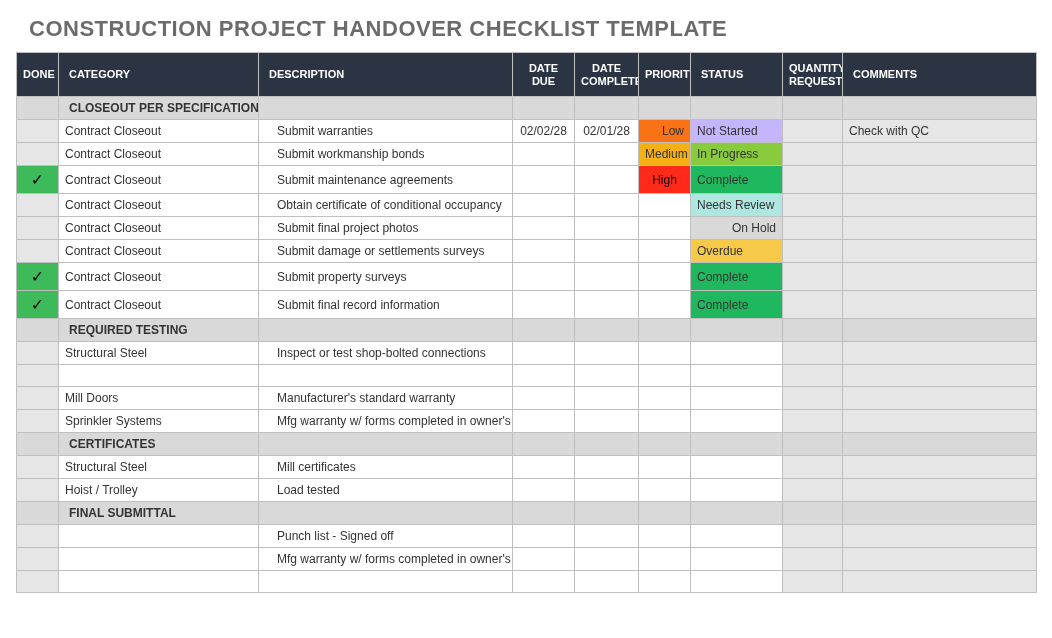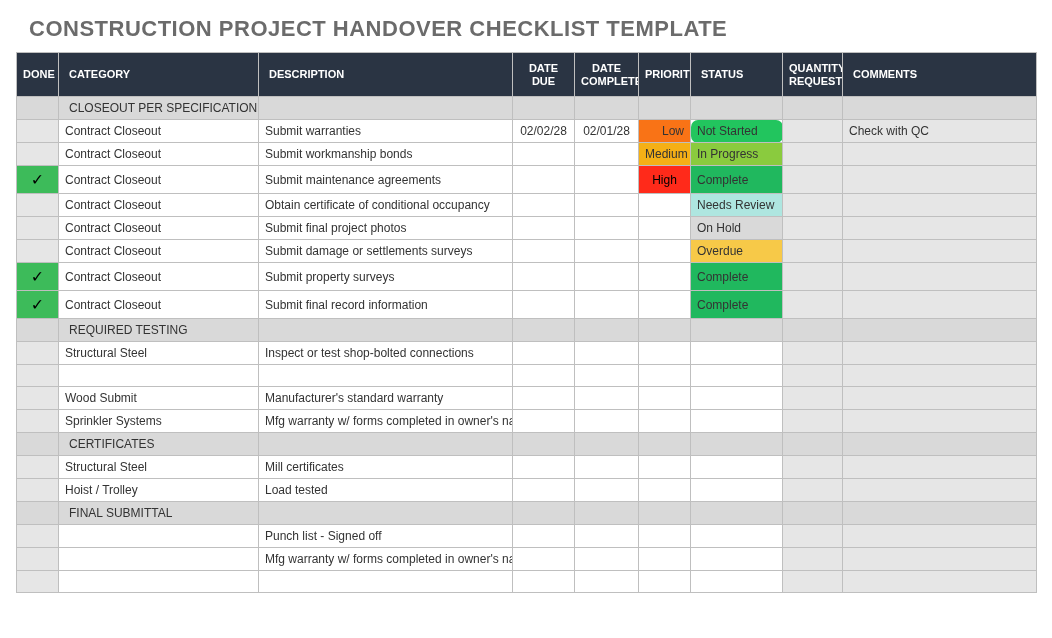--- a/index.html
+++ b/index.html
@@ -49,37 +49,37 @@
   col.c-due  { width: 62px; }
   col.c-comp { width: 64px; }
   col.c-prio { width: 52px; }
   col.c-stat { width: 92px; }
   col.c-qty  { width: 60px; }
   col.c-comm { width: 194px; }
 
   td.done-cell { background: #e6e6e6; text-align: center; font-size: 16px; }
   td.done-cell.checked { background: #3dbb5a; color: #000; }
   td.grey { background: #e6e6e6; }
-  tr.section td { background: #d9d9d9; font-weight: 400; }
+  tr.section td { background: #d9d9d9; font-weight: 700; }
   tr.section td.cat { padding-left: 10px; }
   td.cat { }
-  td.desc { padding-left: 6px; margin-left: 30px; }
+  td.desc { padding-left: 18px; margin-left: 30px; }
   td.center { text-align: center; }
 
   
   .prio-low    { background: #f97316; text-align:right; }
   .prio-medium { background: #f5b016; text-align:right; }
   .prio-high   { background: #ff2a1a; color:#000; text-align:center; }
 
   
-  .st-notstarted  { background: #22c55e; border-radius: 7px; }
+  .st-notstarted  { background: #c4b5fd; }
   .st-inprogress  { background: #8acb3e; }
   .st-complete    { background: #20b85e; }
   .st-needsreview { background: #aee6e0; }
-  .st-onhold      { background: #d9d9d9; }
+  .st-onhold      { background: #d9d9d9; text-align: right; }
   .st-overdue     { background: #f7c948; }
   td.status { padding-left: 6px; }
 </style>
 </head>
 <body>
 
 <h1 class="title">CONSTRUCTION PROJECT HANDOVER CHECKLIST TEMPLATE</h1>
 
 <table>
   <colgroup>
@@ -234,21 +234,21 @@
         <td></td>
         <td></td>
         <td></td>
         <td></td>
         <td></td>
         <td class="grey"></td>
         <td class="grey"></td>
       </tr>
       <tr>
         <td class="done-cell"></td>
-        <td class="cat">Wood Submit</td>
+        <td class="cat">Mill Doors</td>
         <td class="desc">Manufacturer's standard warranty</td>
         <td class="center"></td>
         <td class="center"></td>
         <td></td>
         <td class="status "></td>
         <td class="grey center"></td>
         <td class="grey"></td>
       </tr>
       <tr>
         <td class="done-cell"></td>

